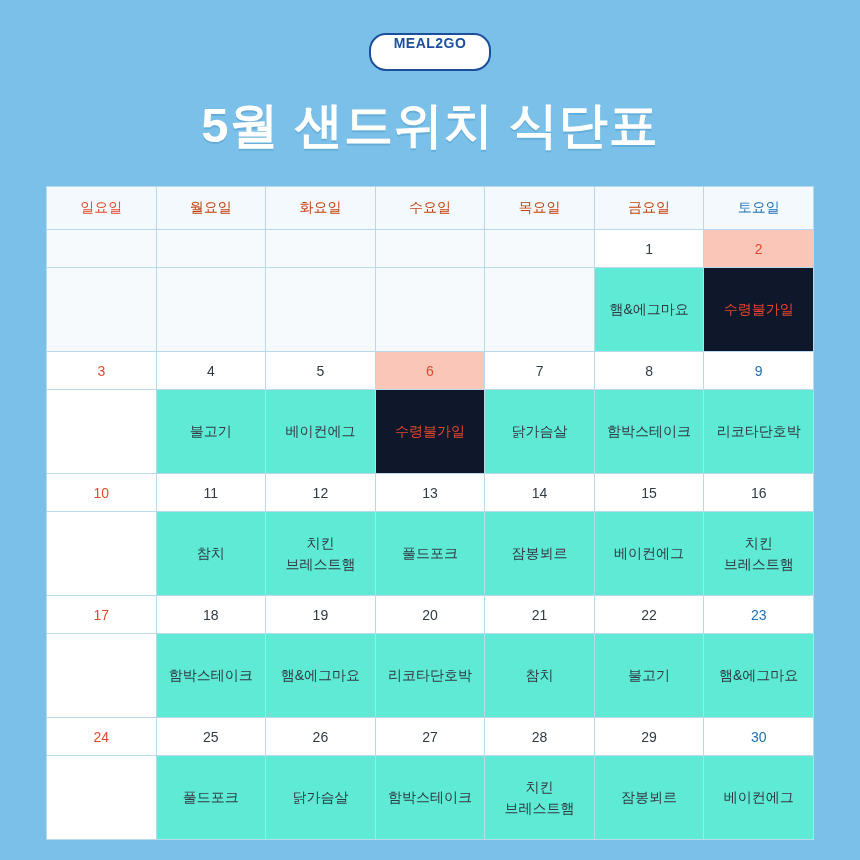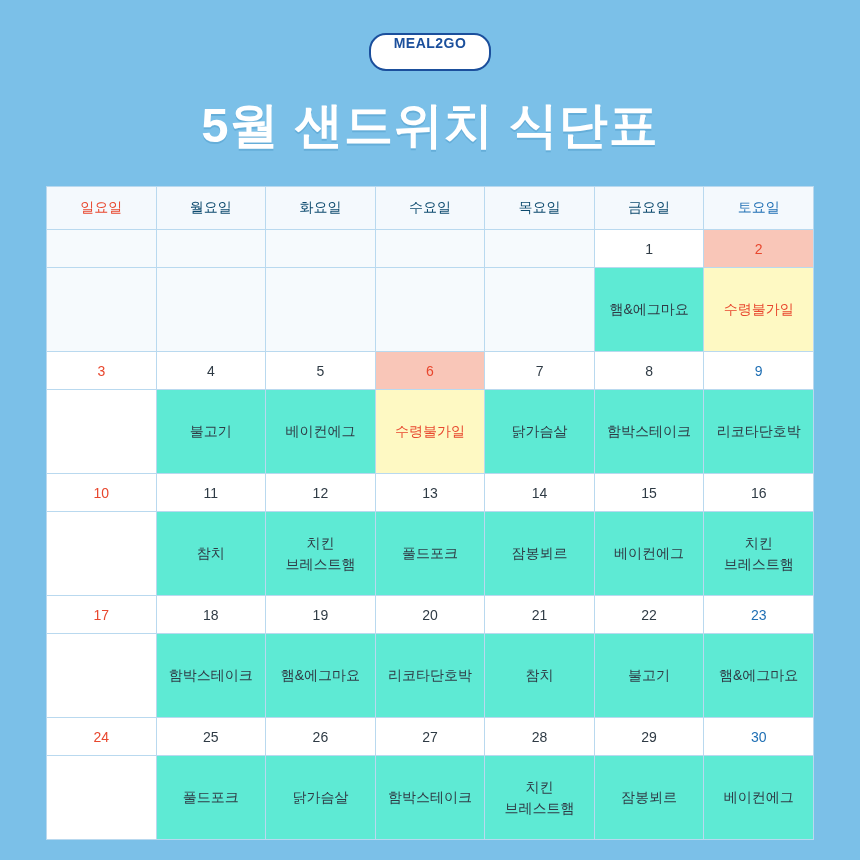--- a/index.html
+++ b/index.html
@@ -69,21 +69,21 @@
     padding: 0;
     margin: 0;
   }
 
   
   .hdr th {
     height: 42px;
     background: #f4f9fd;
     font-size: 14px;
     font-weight: normal;
-    color: #0c4a6e;
+    color: #c2410c;
     text-align: center;
     vertical-align: middle;
   }
   .hdr th.sun { color: #e8472e; }
   .hdr th.sat { color: #1f6fb4; }
 
   
   .daterow td {
     height: 37px;
     text-align: center;
@@ -102,21 +102,21 @@
     height: 83px;
     text-align: center;
     vertical-align: middle;
     font-size: 14px;
     color: #2f3b45;
     line-height: 1.45;
     background: #5eead4;
     padding: 0 4px;
   }
   .menurow td.empty { background: #f6fafd; }
-  .menurow td.holiday { background: #fef9c3; color: #e8472e; }
+  .menurow td.holiday { background: #0f172a; color: #e8472e; }
   .menurow td.blank { background: #ffffff; }
 
   .cell-text { display: block; white-space: pre-line; }
 </style>
 </head>
 <body>
 
 <div class="page">
 
   <div class="logo-wrap">

